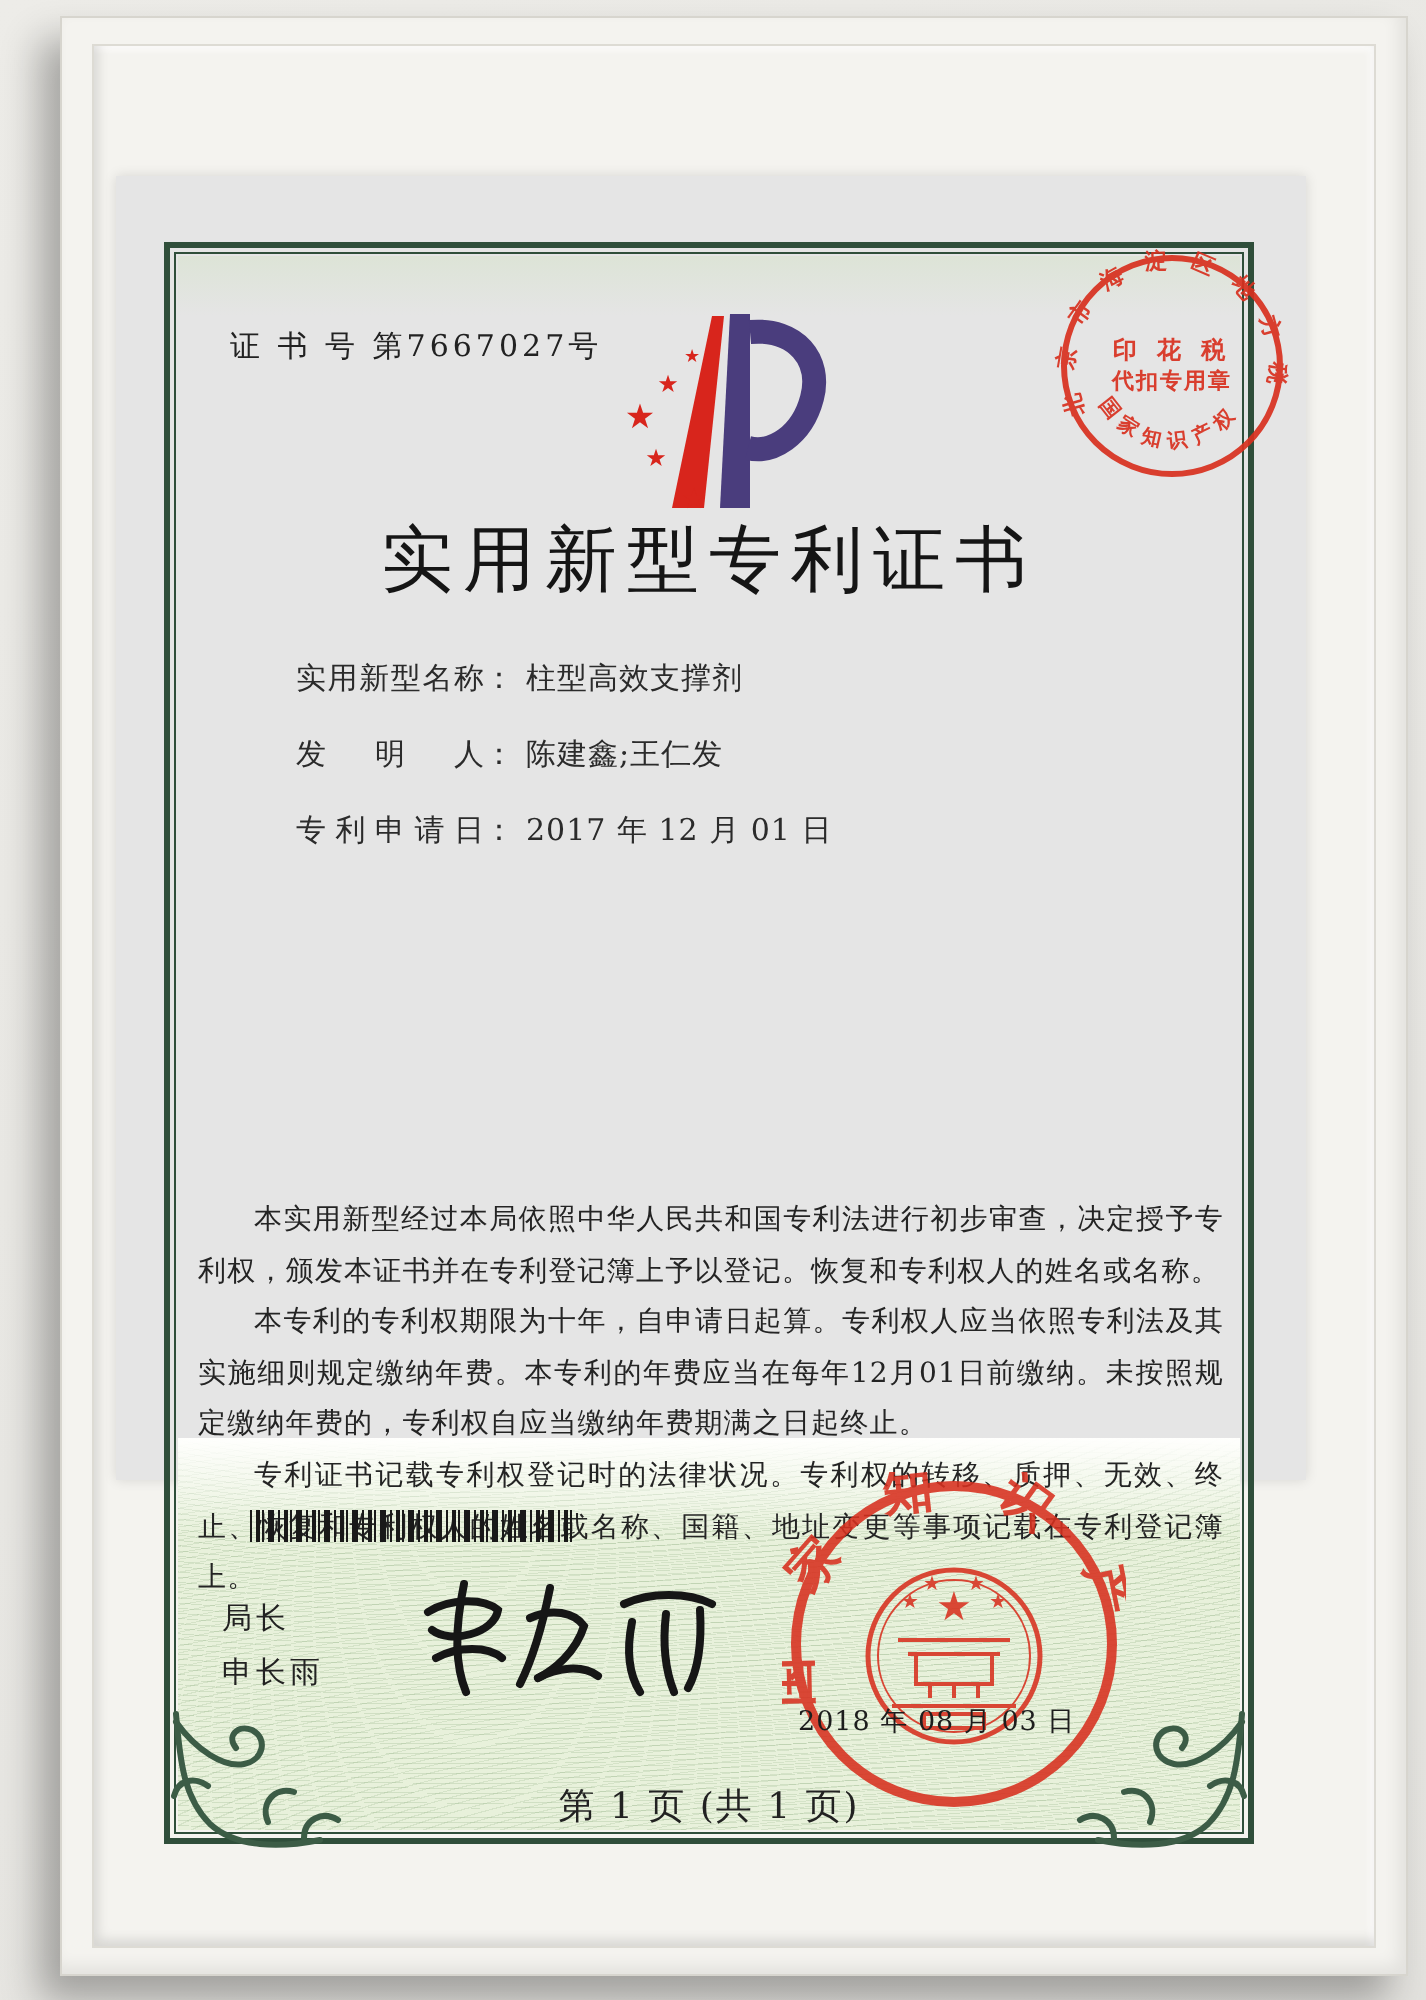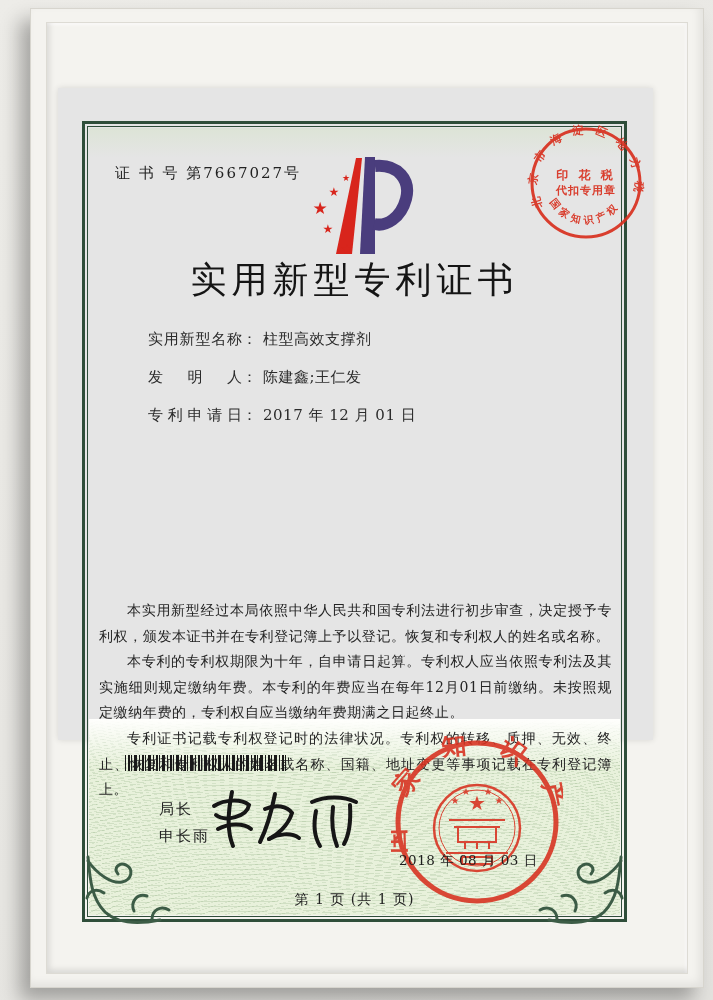--- a/index.html
+++ b/index.html
@@ -93,32 +93,32 @@
   .barcode{
     position:absolute;left:40px;top:631px;width:163px;height:16px;
     background:repeating-linear-gradient(90deg,
       #191919 0 1px,transparent 1px 3px,
       #191919 3px 5px,transparent 5px 6px,
       #191919 6px 7px,transparent 7px 9px,
       #191919 9px 12px,transparent 12px 14px);
   }
   .official{
     position:absolute;left:26px;top:672px;
-    font-size:15px;line-height:27px;color:#222;letter-spacing:2px;margin-left:48px;
+    font-size:15px;line-height:27px;color:#222;letter-spacing:2px;
   }
   .sig-script{position:absolute;left:114px;top:652px;width:180px;height:88px;}
 
   .cnipa-seal{position:absolute;left:306px;top:612px;width:172px;height:172px;opacity:.88;}
   .seal-date{
     position:absolute;left:314px;top:728px;width:244px;
     font-size:13.5px;color:#1d1d1d;letter-spacing:.5px;white-space:nowrap;
   }
   .page-footer{
     position:absolute;left:0;right:0;top:767px;text-align:center;
-    font-size:14px;color:#222;letter-spacing:1px;
+    font-size:18px;color:#222;letter-spacing:1px;
   }
 
   
   .tax-seal{position:absolute;left:469px;top:36px;width:118px;height:118px;opacity:.92;}
 
   .seal-text{fill:#d8301f;font-weight:700;}
 </style>
 </head>
 <body>
 

